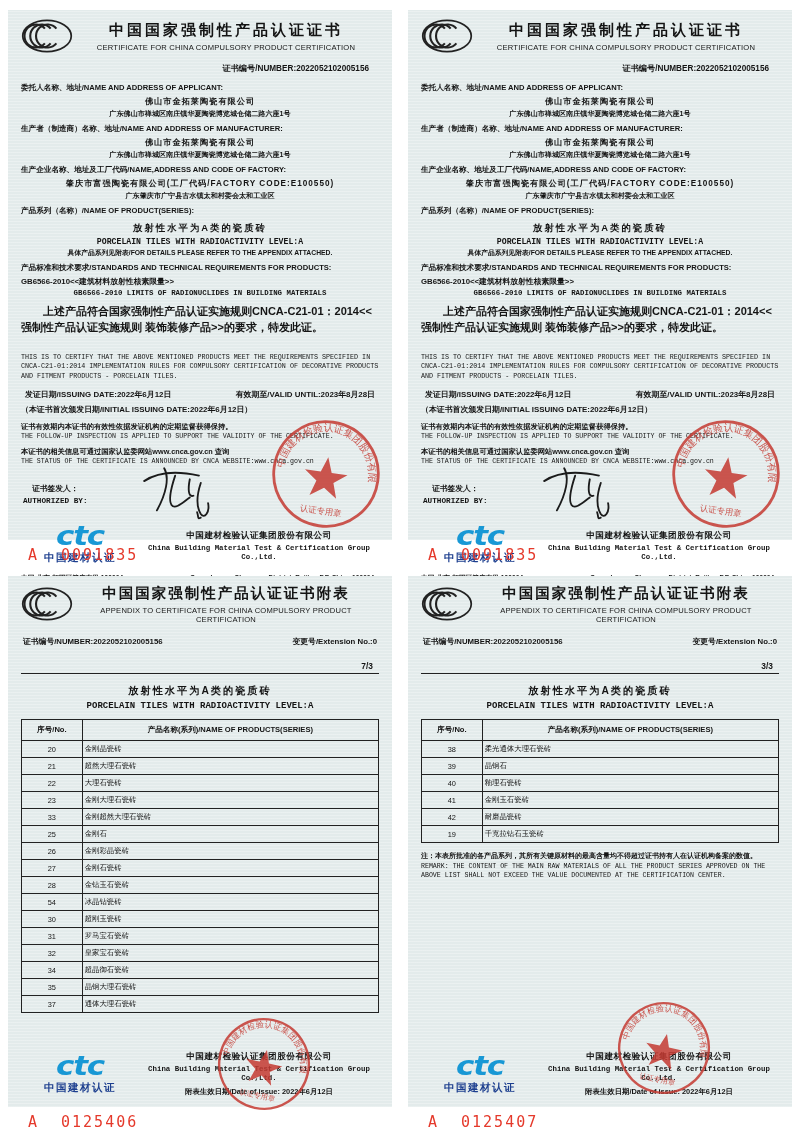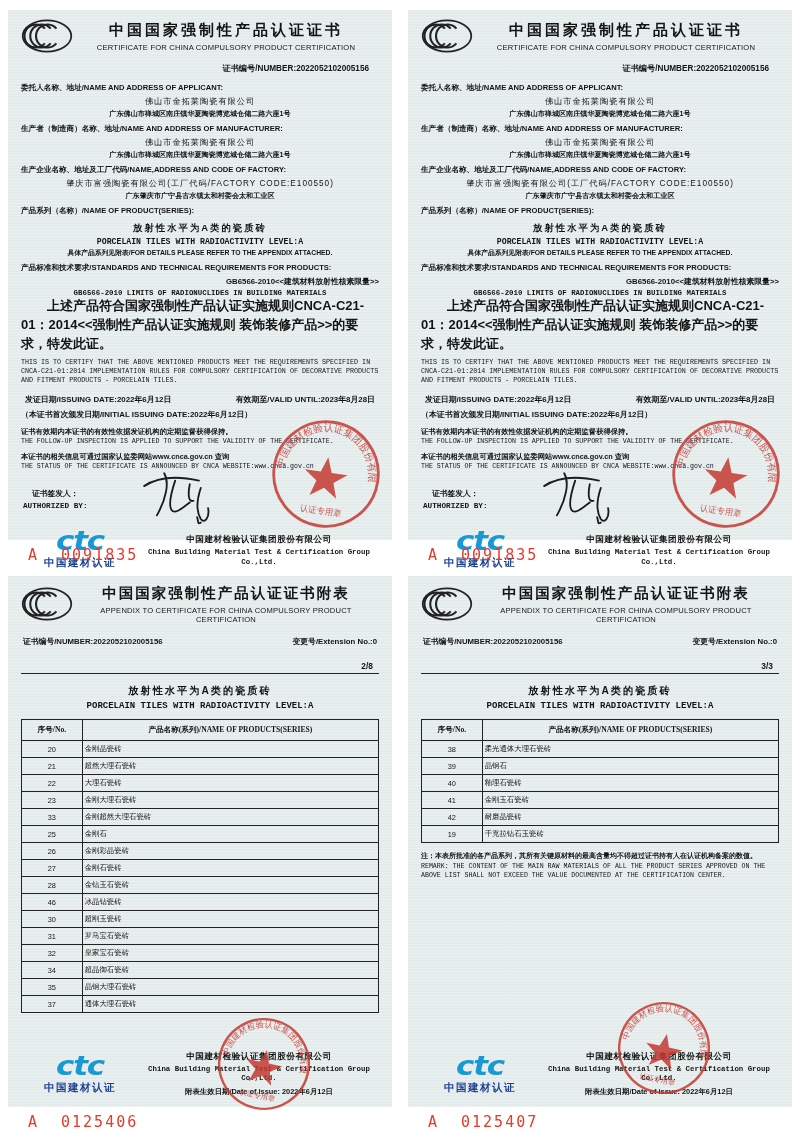--- a/index.html
+++ b/index.html
@@ -15,30 +15,30 @@
   
   .hdr{display:flex;align-items:center;flex:0 0 auto;}
   .ccc{width:52px;height:36px;flex:0 0 auto;}
   .titles{flex:1;text-align:center;}
   .title-cn{font-size:15px;font-weight:bold;letter-spacing:3px;white-space:nowrap;}
   .title-cn.appendix{font-size:14.5px;letter-spacing:2px;}
   .title-en{font-size:7.6px;margin-top:3px;letter-spacing:.2px;}
   .num-line{text-align:right;font-size:8.2px;font-weight:bold;margin:9px 10px 4px 0;}
   
   .lbl{font-size:7.6px;font-weight:bold;margin-top:5px;}
-  .val{font-size:8.2px;font-weight:normal;text-align:center;margin-top:3px;letter-spacing:1px;}
+  .val{font-size:8.2px;font-weight:bold;text-align:center;margin-top:3px;letter-spacing:1px;}
   .val-sm{font-size:7.1px;font-weight:bold;text-align:center;margin-top:2px;}
   .mono{font-family:"Liberation Mono",monospace;}
   .prod-cn{font-size:9.4px;font-weight:bold;text-align:center;letter-spacing:2px;margin-top:6px;}
   .prod-en{font-size:8.2px;font-weight:bold;text-align:center;margin-top:2px;}
   .prod-note{font-size:6.8px;font-weight:bold;text-align:center;margin-top:2px;}
-  .std-cn{font-size:7.8px;font-weight:bold;text-align:right;margin-top:3px;}
+  .std-cn{font-size:7.8px;font-weight:bold;text-align:left;margin-top:3px;}
   .std-en{font-size:7.4px;font-weight:bold;text-align:center;margin-top:2px;}
-  .stmt-cn{font-size:13px;font-weight:bold;text-indent:2em;line-height:1.45;}
-  .stmt-en{font-size:6.7px;line-height:1.4;margin-top:4px;}
+  .stmt-cn{font-size:11px;font-weight:bold;text-indent:2em;line-height:1.45;margin-top:7px;}
+  .stmt-en{font-size:6.7px;line-height:1.4;margin-top:17px;}
   .dates{display:flex;justify-content:space-between;font-size:7.9px;font-weight:bold;margin-top:8px;padding:0 4px;}
   .initial{font-size:7.9px;font-weight:bold;margin-top:4px;}
   .fu-cn{font-size:7.3px;font-weight:bold;margin-top:7px;}
   .fu-en{font-size:6.6px;margin-top:1px;}
   .sigrow{position:relative;height:52px;margin-top:4px;flex:0 0 auto;text-align:center;}
   .auth{position:absolute;left:2px;top:14px;font-size:7.7px;font-weight:bold;line-height:1.6;}
   .sig{position:absolute;left:96px;top:-8px;width:120px;height:64px;}
   .brandrow{display:flex;align-items:flex-end;margin-top:2px;}
   .ctc-block{width:118px;text-align:center;flex:0 0 auto;}
   .ctc-word{display:block;font-family:"DejaVu Sans",sans-serif;font-weight:900;font-style:italic;
@@ -57,21 +57,21 @@
   .stamp.appdx-l{left:208px;top:440px;width:96px;height:96px;transform:rotate(12deg);}
   .stamp.appdx-r{left:208px;top:424px;width:96px;height:96px;transform:rotate(12deg);}
   
   .app-meta{display:flex;justify-content:space-between;font-size:7.8px;font-weight:bold;margin-top:12px;padding:0 2px;}
   .page-line{text-align:right;font-size:8.4px;font-weight:bold;border-bottom:1.6px solid #222;
     padding:0 6px 2px 0;margin-top:14px;}
   .app-prod-cn{font-size:10.2px;font-weight:bold;text-align:center;letter-spacing:2px;margin-top:10px;}
   .app-prod-en{font-size:9px;font-weight:bold;text-align:center;margin-top:3px;}
   table.prods{width:100%;border-collapse:collapse;margin-top:8px;}
   table.prods th,table.prods td{border:1px solid #222;font-weight:normal;}
-  table.prods th{font-size:7.6px;font-weight:bold;height:18px;font-family:Liberation Serif, serif;}
+  table.prods th{font-size:7.6px;font-weight:bold;height:18px;}
   table.prods td{font-size:7.4px;height:14px;padding:1px 2px;}
   td.no,th.no{width:17%;text-align:center;}
   td.nm{padding-left:8px;}
   .remark{margin-top:8px;line-height:1.4;}
   .remark .r-cn{font-size:7px;font-weight:bold;}
   .remark .r-en{font-size:6.6px;margin-top:1px;}
   .app-footer{display:flex;align-items:center;margin-top:auto;padding-bottom:4px;flex:0 0 auto;}
   .app-issuer{flex:1;text-align:center;}
   .app-date{font-size:7.4px;font-weight:bold;margin-top:3px;}
   svg text{stroke:none;}
@@ -275,21 +275,21 @@
           </svg>
         <div class="titles">
           <div class="title-cn appendix">中国国家强制性产品认证证书附表</div>
           <div class="title-en">APPENDIX TO CERTIFICATE FOR CHINA COMPULSORY PRODUCT CERTIFICATION</div>
         </div>
       </div>
       <div class="app-meta">
         <span>证书编号/NUMBER:2022052102005156</span>
         <span>变更号/Extension No.:0</span>
       </div>
-      <div class="page-line">2/8</div>
+      <div class="page-line">7/3</div>
       <div class="app-prod-cn">放射性水平为A类的瓷质砖</div>
       <div class="app-prod-en mono">PORCELAIN TILES WITH RADIOACTIVITY LEVEL:A</div>
       <table class="prods">
         <thead>
           <tr>
             <th class="no">序号/No.</th>
             <th>产品名称(系列)/NAME OF PRODUCTS(SERIES)</th>
           </tr>
         </thead>
         <tbody>
@@ -333,21 +333,21 @@
               <td class="no">27</td>
               <td class="nm">金刚石瓷砖</td>
             </tr>
 
             <tr>
               <td class="no">28</td>
               <td class="nm">金钻玉石瓷砖</td>
             </tr>
 
             <tr>
-              <td class="no">46</td>
+              <td class="no">54</td>
               <td class="nm">冰晶钻瓷砖</td>
             </tr>
 
             <tr>
               <td class="no">30</td>
               <td class="nm">超刚玉瓷砖</td>
             </tr>
 
             <tr>
               <td class="no">31</td>

